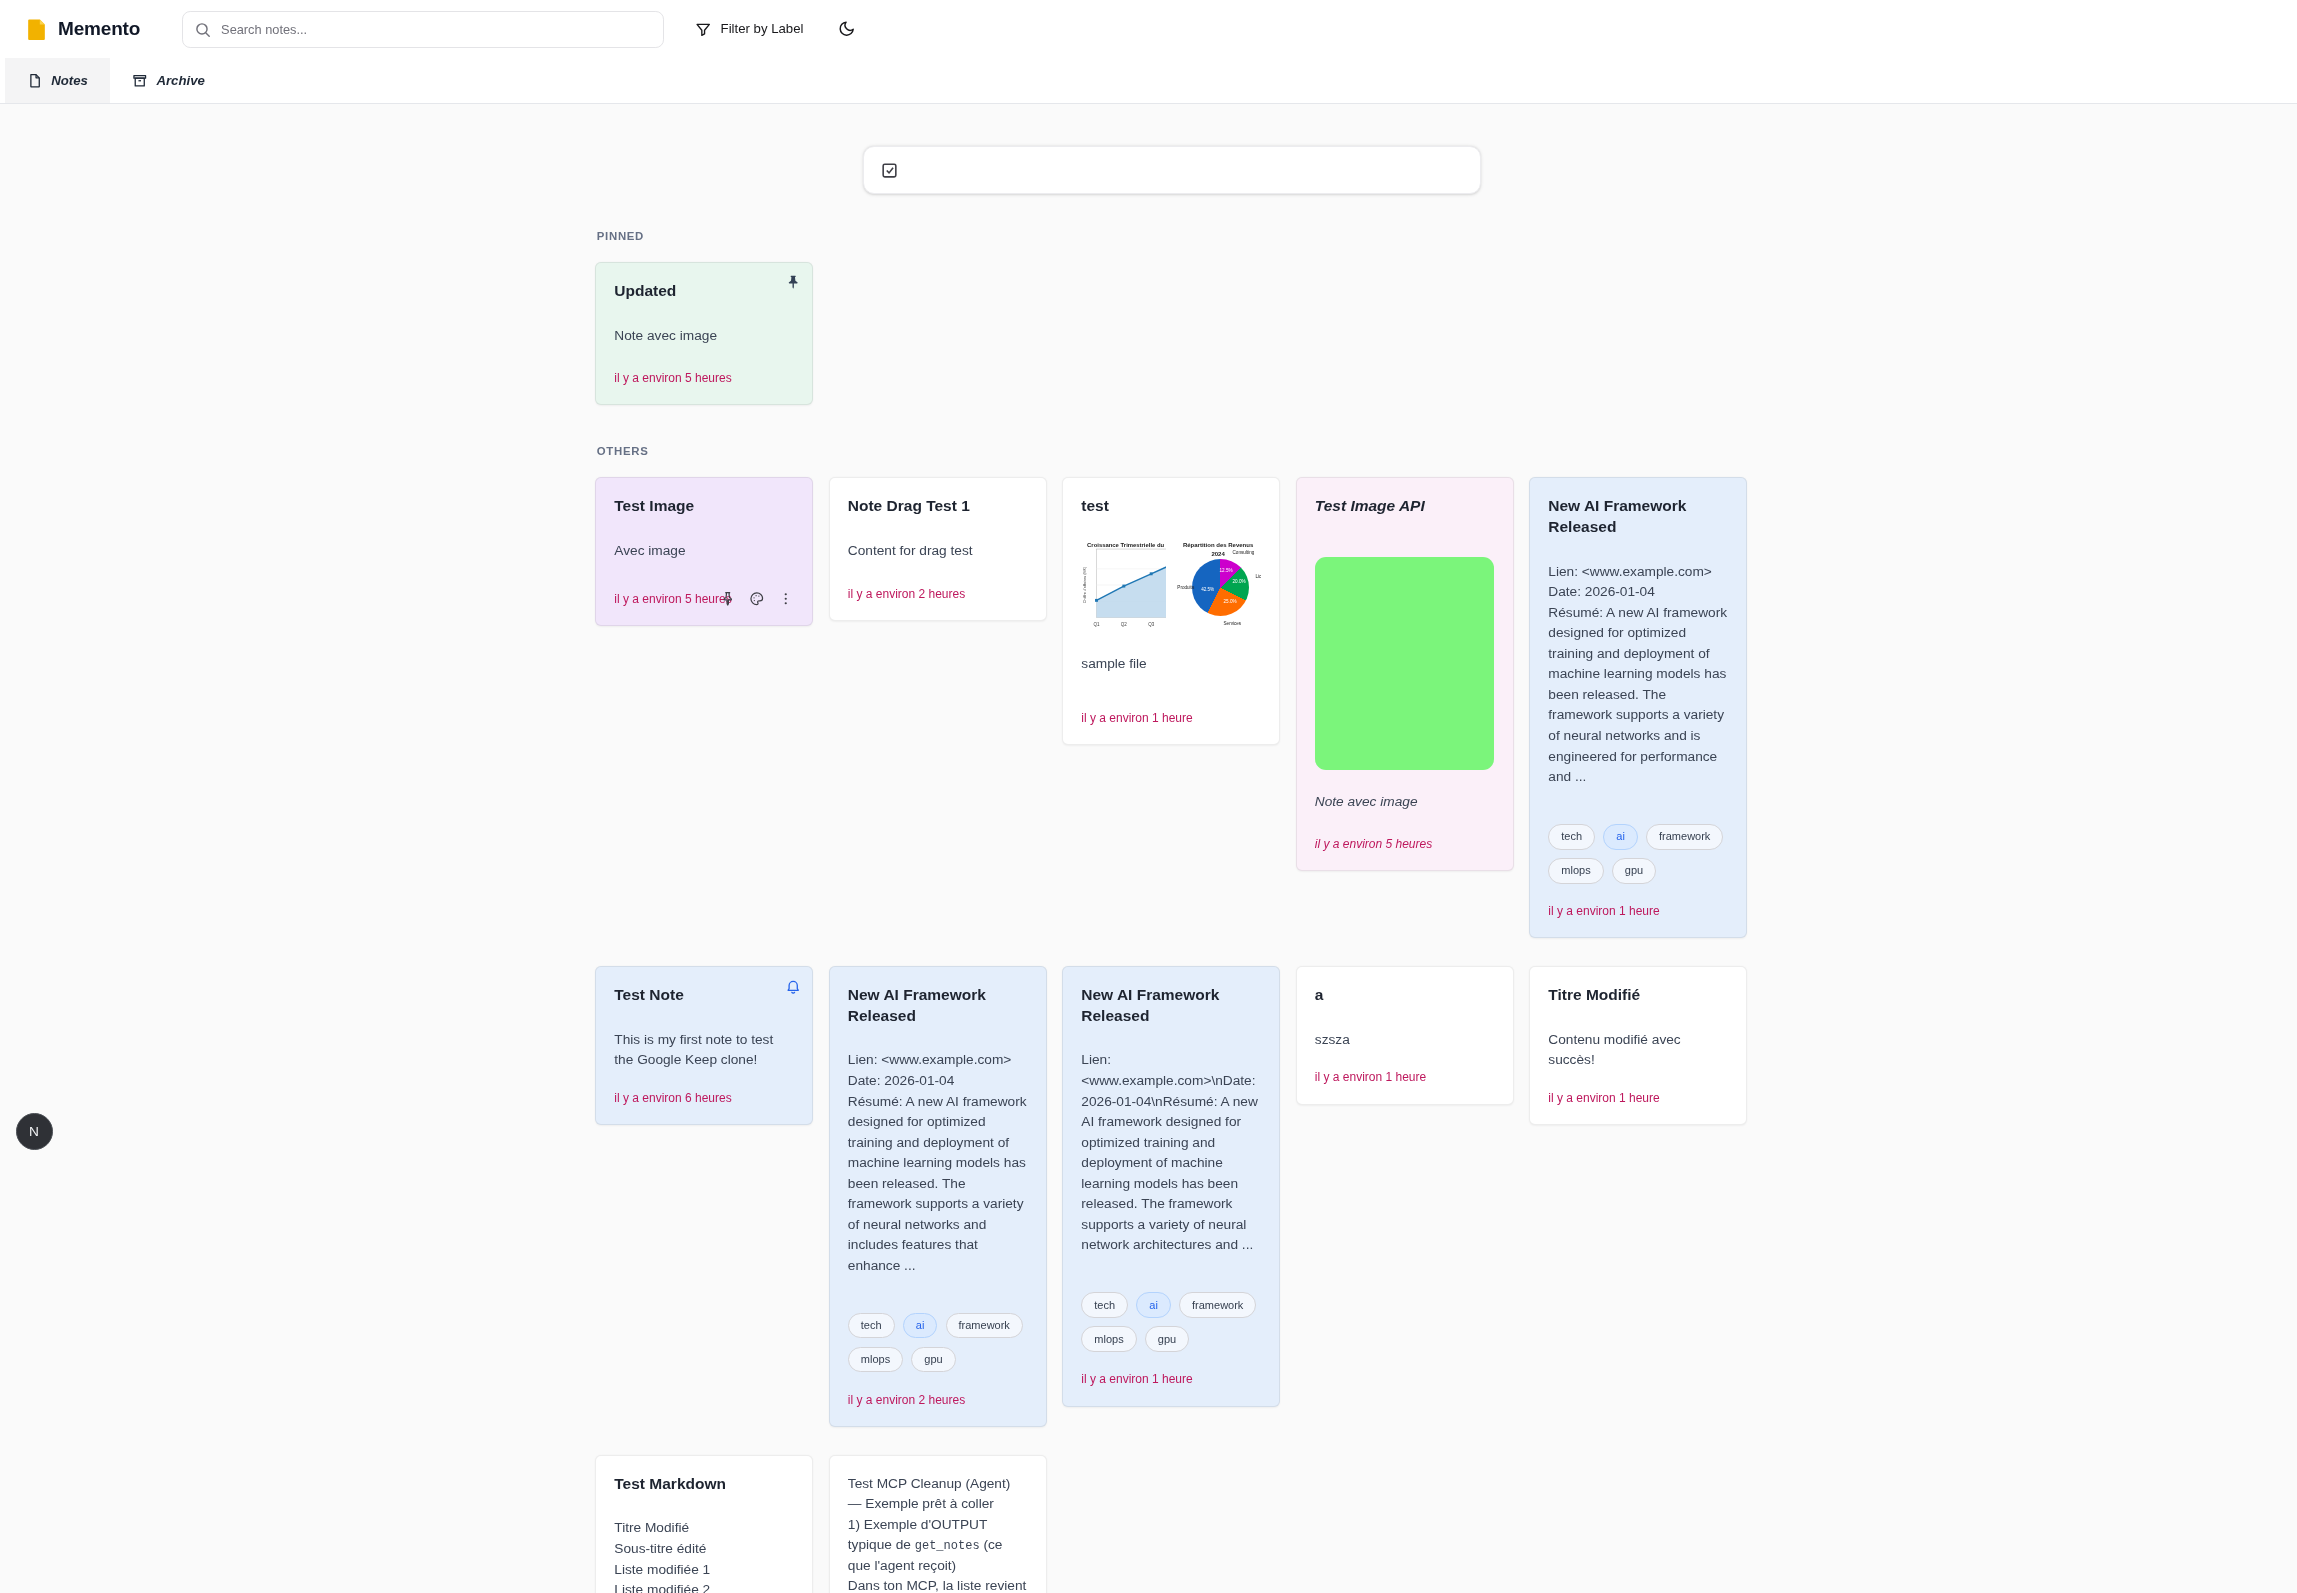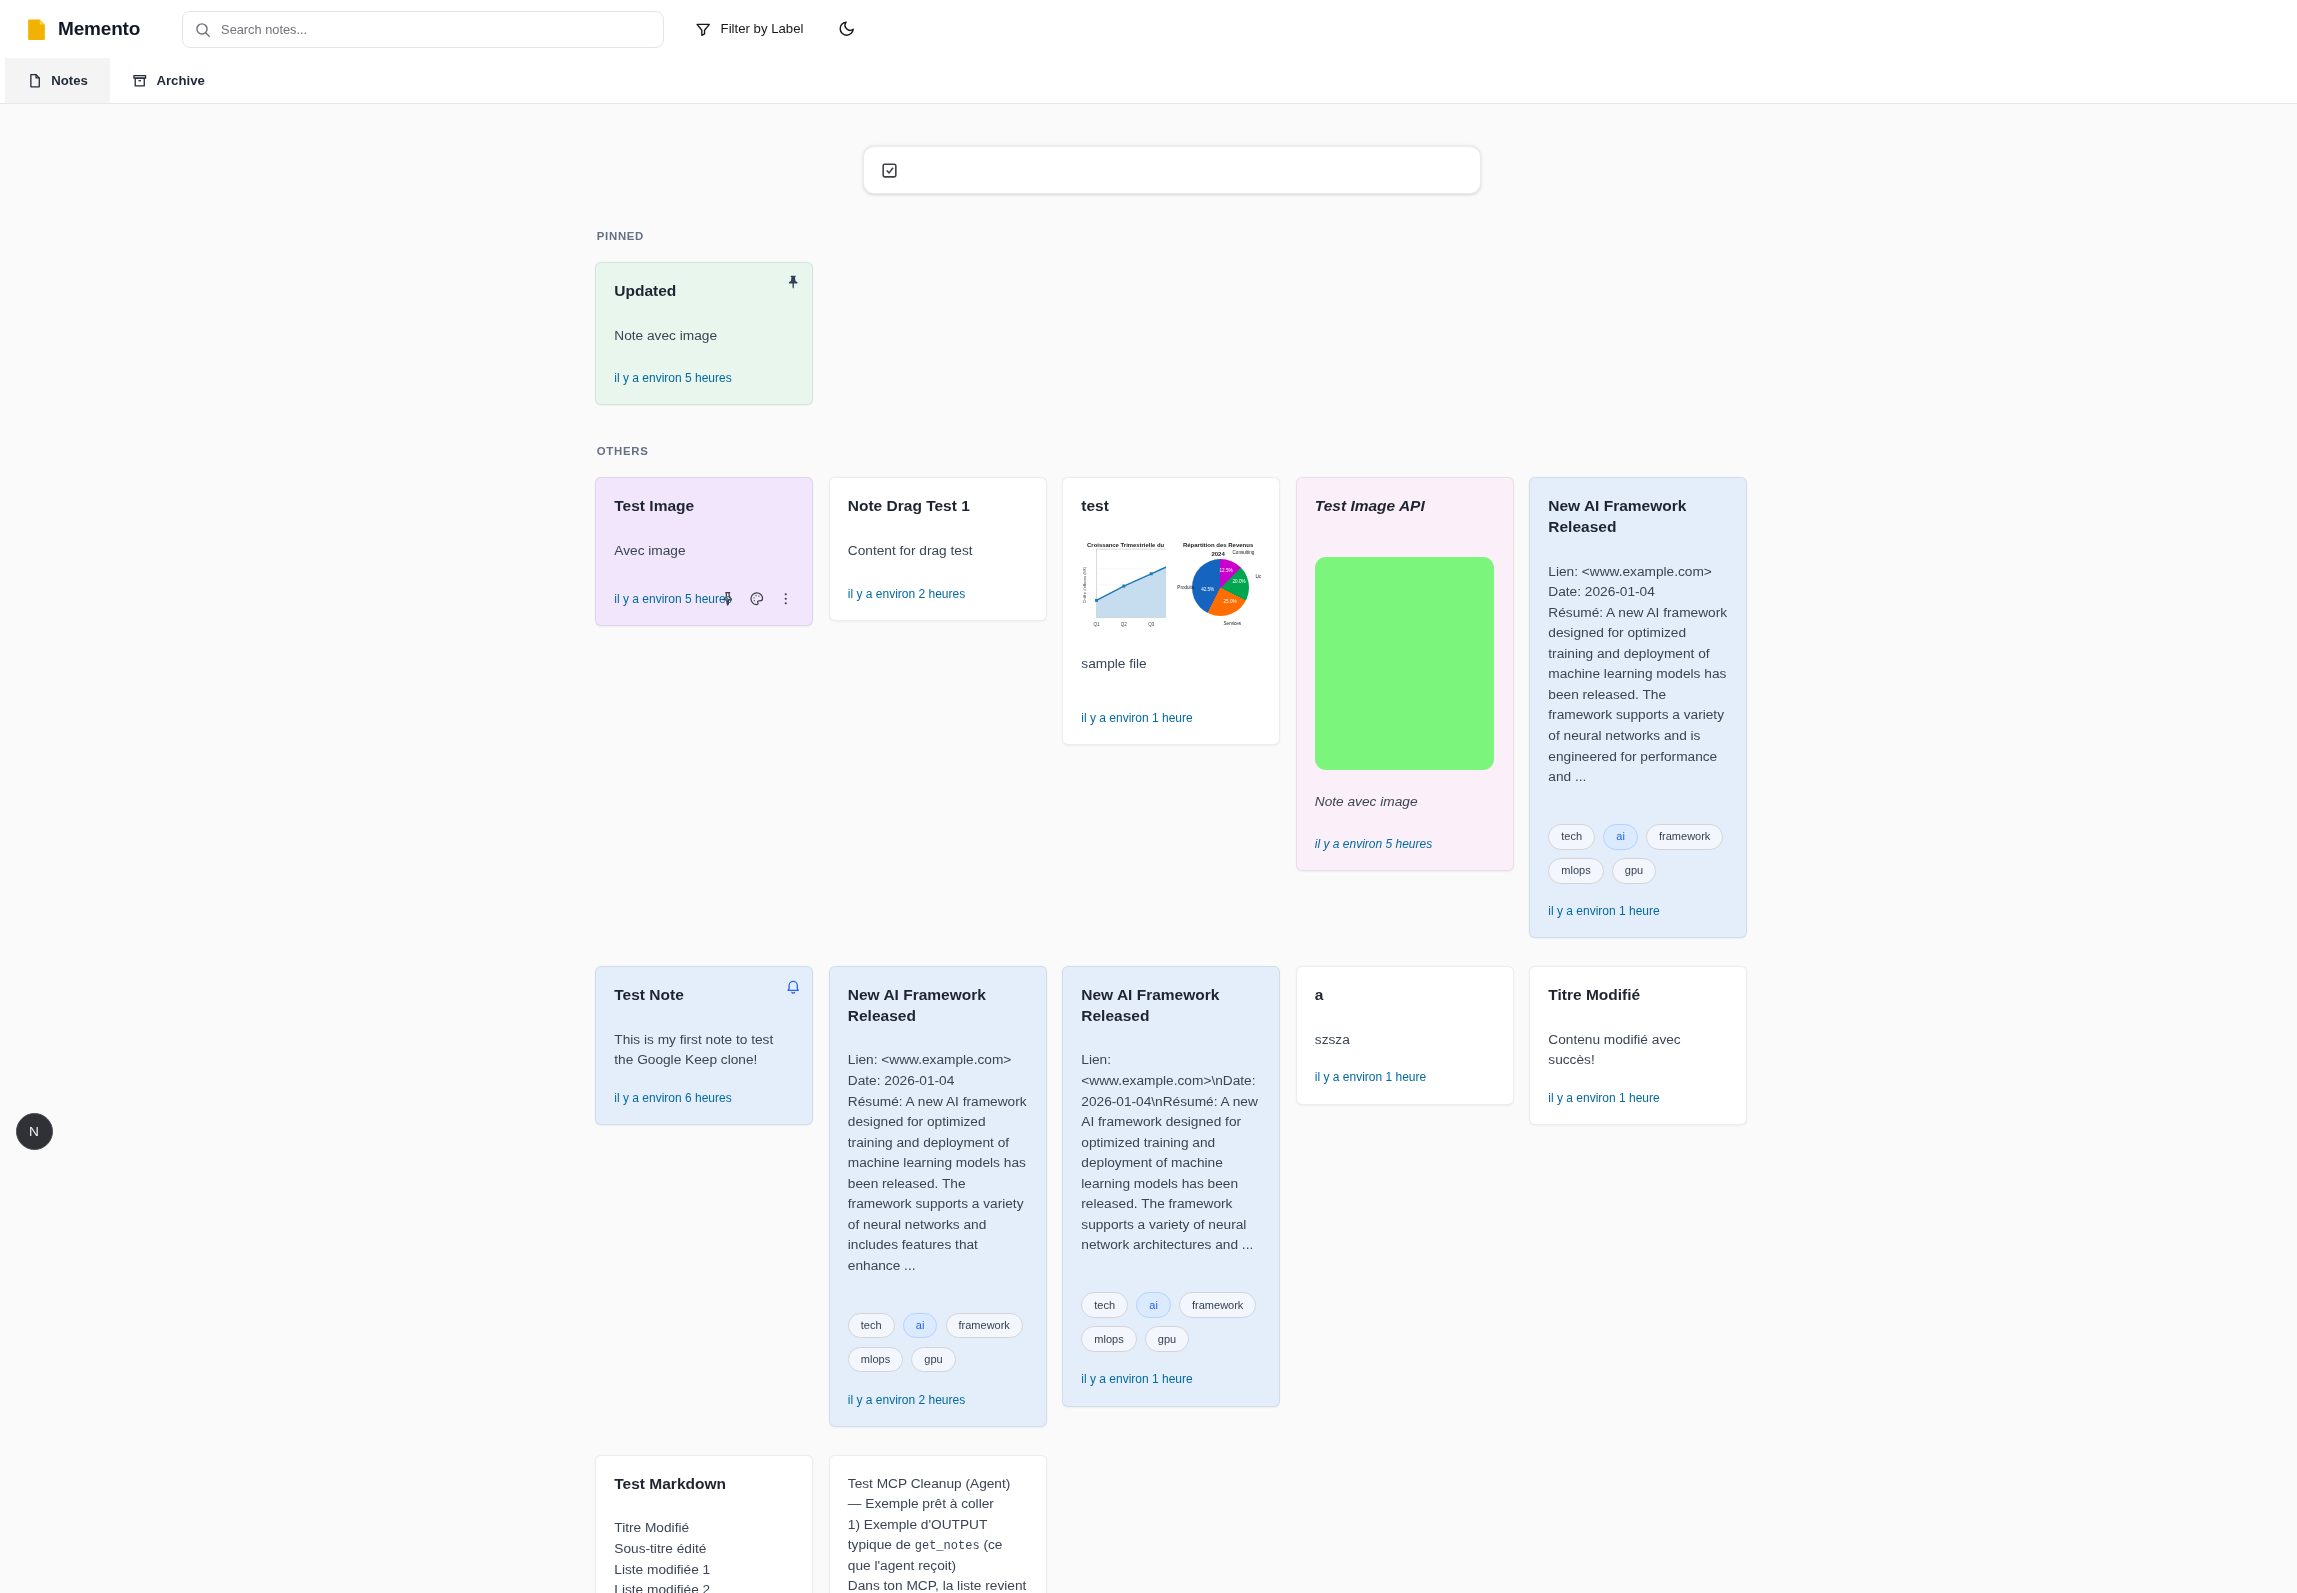--- a/index.html
+++ b/index.html
@@ -33,21 +33,21 @@
   }
   .theme-btn { margin-left:35px; background:none; border:none; color:#18181b; cursor:pointer; display:flex; }
   
   .tab-bar {
     height:46px; background:#ffffff; border-bottom:0.9px solid #e5e7eb;
     display:flex; align-items:stretch; padding-left:4.6px;
   }
   .tab {
     display:flex; align-items:center; gap:9.1px; padding:0 22px;
     font-size:13.2px; font-weight:600; color:#1f2937; background:none; border:none;
-    font-family:inherit; cursor:pointer;
+    font-family:inherit; cursor:pointer;font-style:italic;
   }
   .tab.active { background:#f4f4f5; }
   
   .main-wrap { width:1154px; margin-left:595px; padding-top:42px; }
   .composer {
     width:618px; margin:0 auto; background:#fff; border-radius:11px;
     box-shadow:0 0.9px 3.7px rgba(0,0,0,.1), 0 0.9px 1.8px rgba(0,0,0,.06);
     border:0.9px solid #ececef;
     padding:13.7px 15.5px; display:flex; align-items:center; gap:14.6px;
   }
@@ -75,21 +75,21 @@
     display:flex; flex-direction:column; position:relative;
     font-size:13.7px; line-height:1.5; color:#3b4454; background:#fff;
     cursor:pointer;
   }
   .note-title { font-size:15.5px; font-weight:600; color:#1e2430; line-height:1.35; padding-right:22px; }
   .note-body { margin-top:24px; white-space:pre-line; word-break:break-word; }
   .note-body.no-title { margin-top:0; }
   .rich-line { word-break:break-word; }
   .rich-line .c { font-family:"Liberation Mono", monospace; font-size:12px; }
   .note-footer { margin-top:auto; padding-top:18.3px; display:flex; align-items:center; }
-  .timestamp { font-size:12px; color:#0369a1; flex:1; white-space:nowrap; overflow:hidden; }
+  .timestamp { font-size:12px; color:#be185d; flex:1; white-space:nowrap; overflow:hidden; }
   .actions { display:flex; gap:13.7px; color:#3f3f46; margin-left:-27.4px; }
   .actions span { display:flex; }
   .corner-icon { position:absolute; top:11px; right:11px; color:#334155; }
   .corner-icon.blue { color:#2563eb; }
   .tags { display:flex; flex-wrap:wrap; gap:8.2px; margin-top:36px; }
   .tag {
     font-size:11px; padding:3.7px 12px; border:0.9px solid #d4d4d8; border-radius:913px;
     color:#374151; background:rgba(255,255,255,.55);
   }
   .tag.accent { background:#dbeafe; border-color:#b3d3fd; color:#2563eb; }

